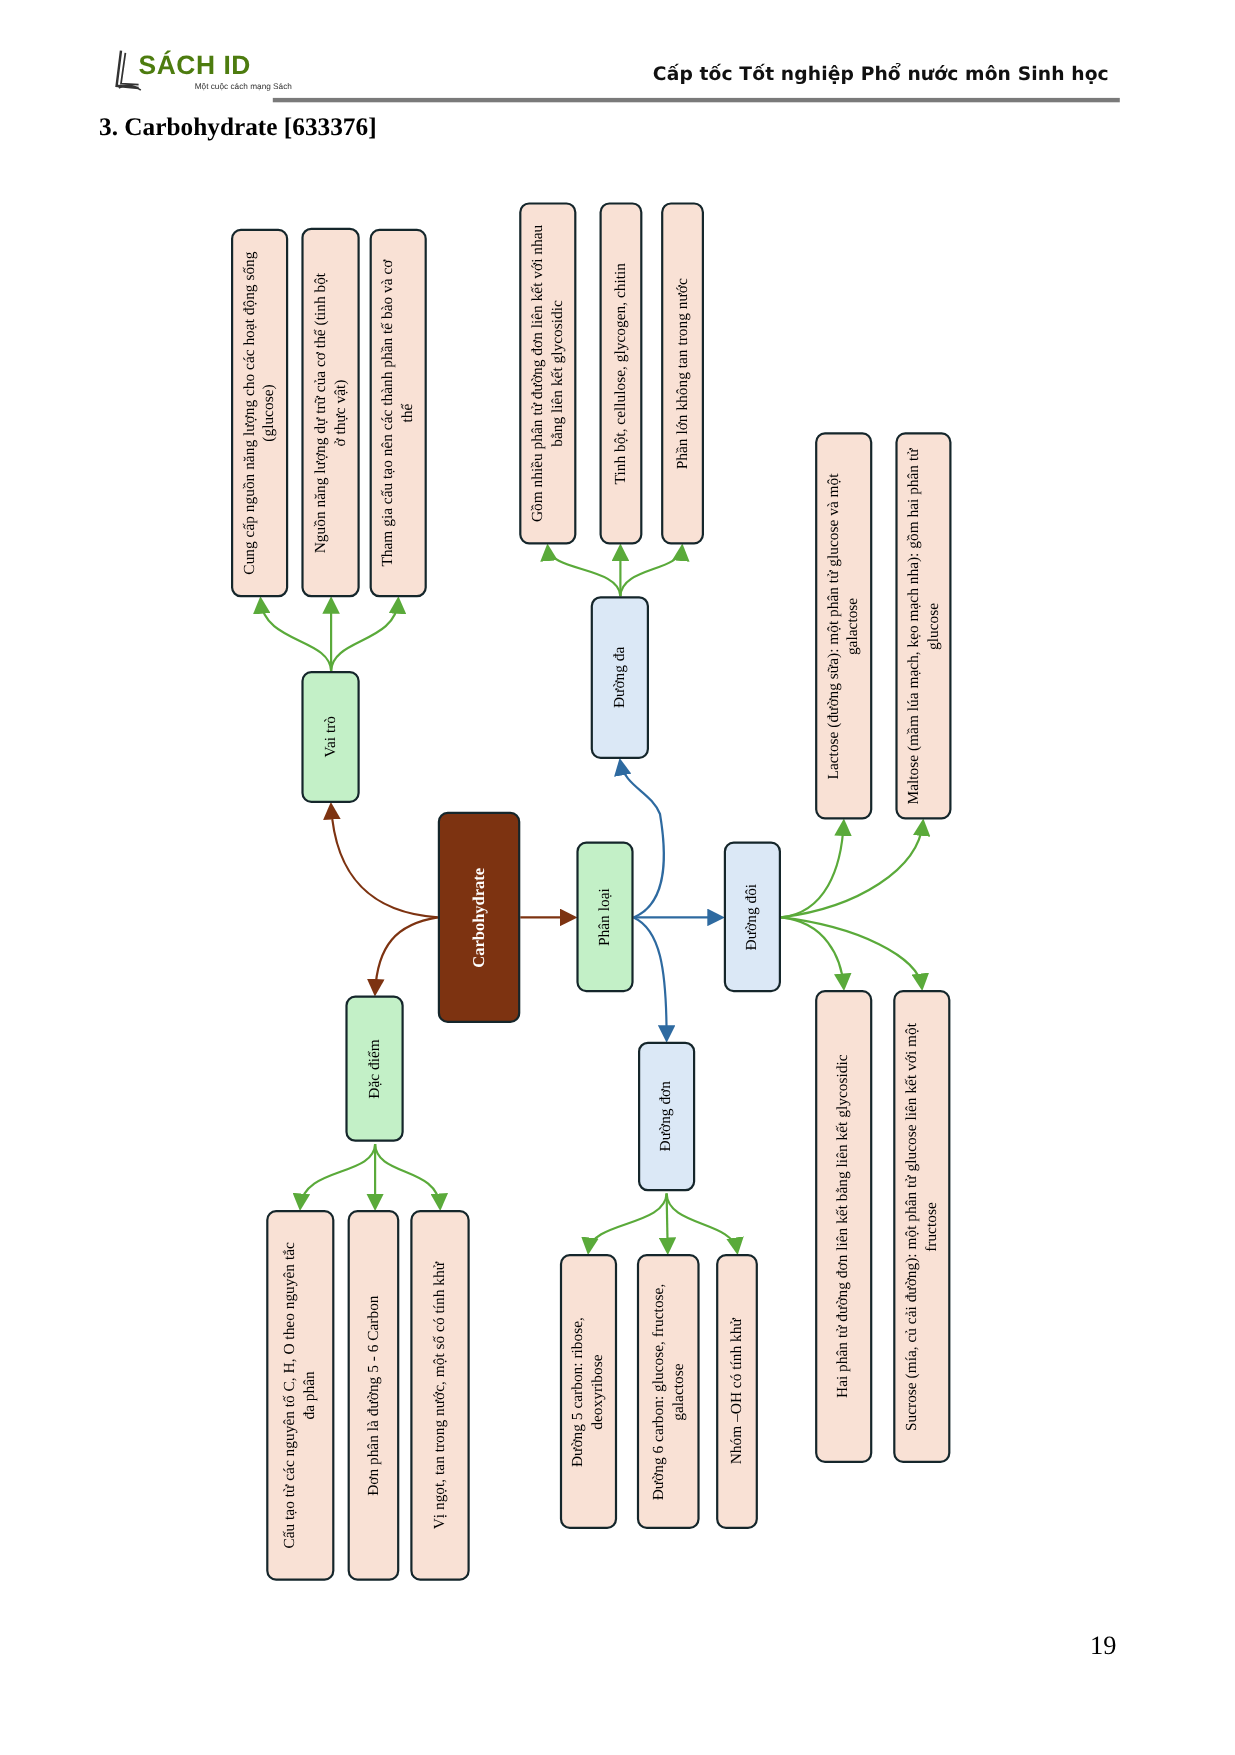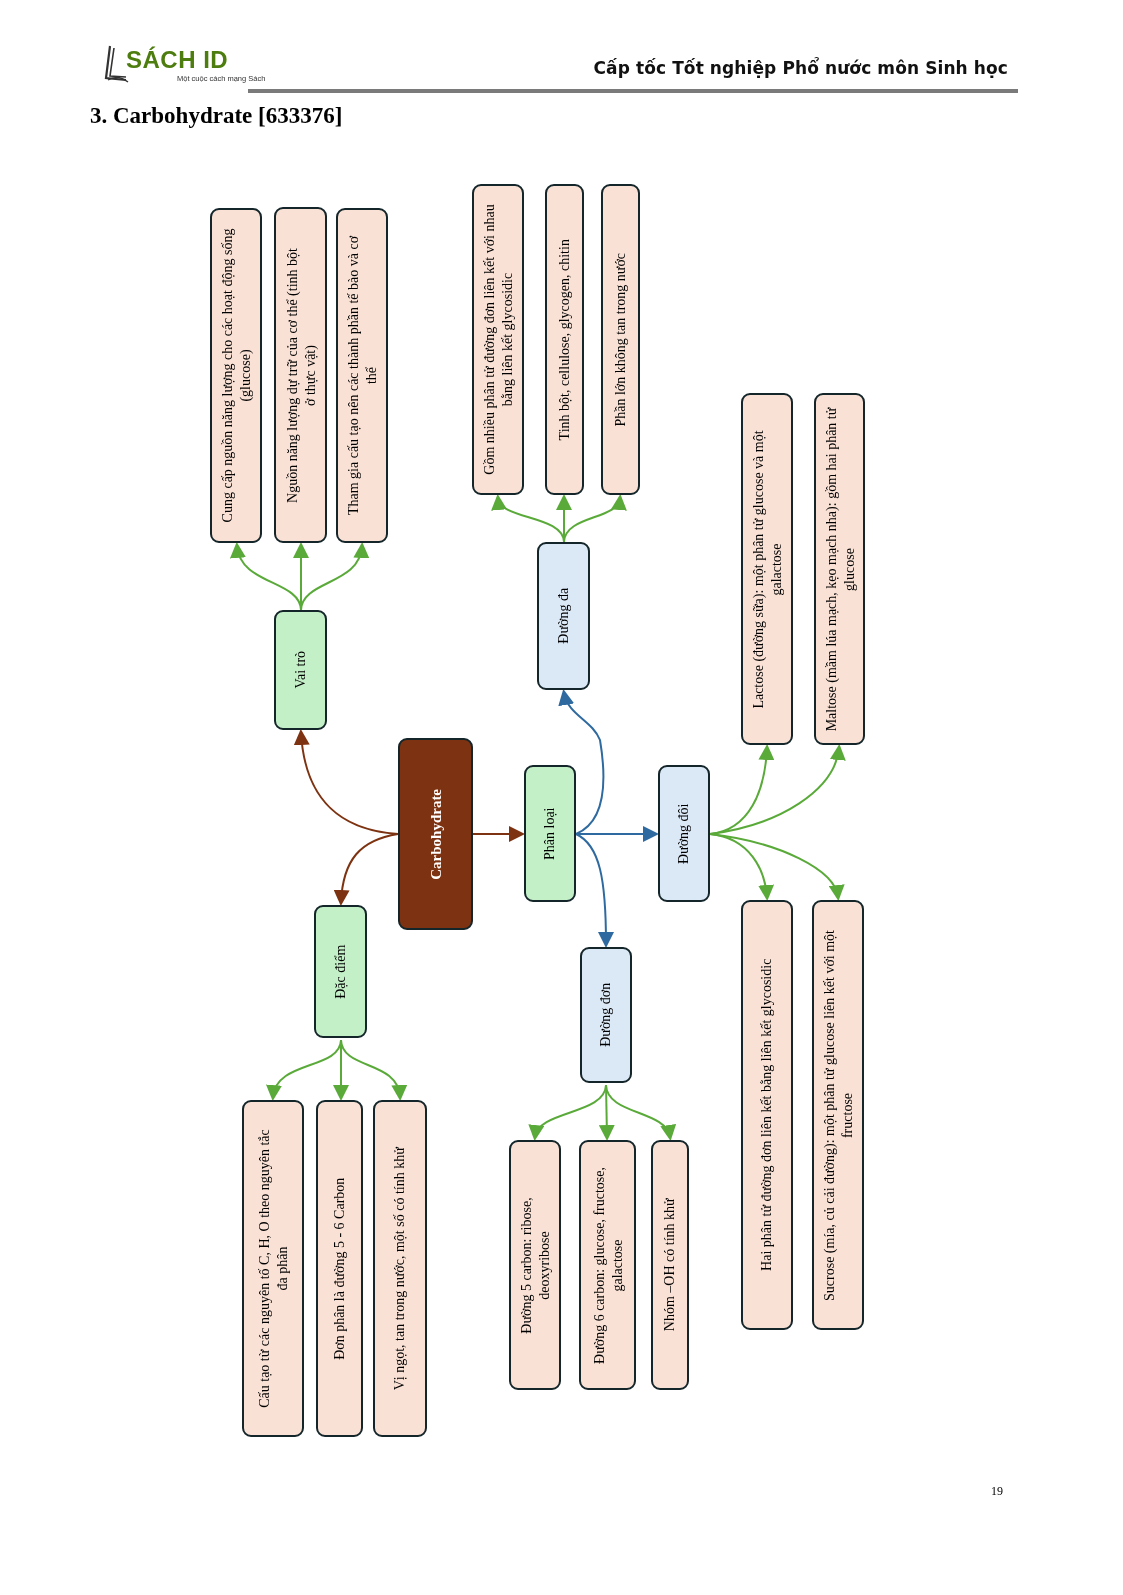--- a/index.html
+++ b/index.html
@@ -4,21 +4,21 @@
 <style>
   html, body { margin:0; padding:0; background:#ffffff; }
   body { width:1123px; height:1595px; position:relative; overflow:hidden; font-family:"Liberation Serif", serif; color:#000; }
   .logo { position:absolute; left:104px; top:44px; width:130px; height:46px; }
   .logo-mark { position:absolute; left:0; top:0; width:26px; height:40px; }
   .logo-text { position:absolute; left:22px; top:2px; font-family:"Liberation Sans", sans-serif; font-weight:bold; font-size:24px; color:#4d7c0f; letter-spacing:0.5px; }
   .logo-sub { position:absolute; left:26px; top:30px; font-family:"Liberation Sans", sans-serif; font-size:7.5px; color:#333; white-space:nowrap;margin-left:47px; }
   .header-title { position:absolute; right:115px; top:58px; font-family:"DejaVu Sans", sans-serif; font-weight:bold; font-size:17px; color:#111; letter-spacing:0.1px; }
   .header-rule { position:absolute; left:248px; top:89px; width:770px; height:4px; background:#7a7a7a; }
   .section-title { position:absolute; left:90px; top:103px; font-family:"Liberation Serif", serif; font-weight:bold; font-size:23px; }
-  .page-number { position:absolute; left:991px; top:1484px; font-family:"Liberation Serif", serif; font-size:12px; }
+  .page-number { position:absolute; left:991px; top:1484px; font-family:"Liberation Serif", serif; font-size:24px; }
   svg.connectors { position:absolute; left:0; top:0; width:1123px; height:1595px; pointer-events:none; }
   .box { position:absolute; border:2.2px solid #15262b; border-radius:9px; box-sizing:border-box; display:flex; align-items:center; justify-content:center; overflow:hidden; }
   .leaf { background:#f9e1d5; }
   .green { background:#c3f0c7; }
   .blue { background:#dbe8f6; }
   .root { background:#7d3311; }
   .rot { transform:rotate(-90deg); white-space:normal; text-align:center; font-size:14px; line-height:1.25; flex:none; }
   .root .rot { color:#ffffff; font-weight:bold; font-size:15px; }
 </style>
 </head>

